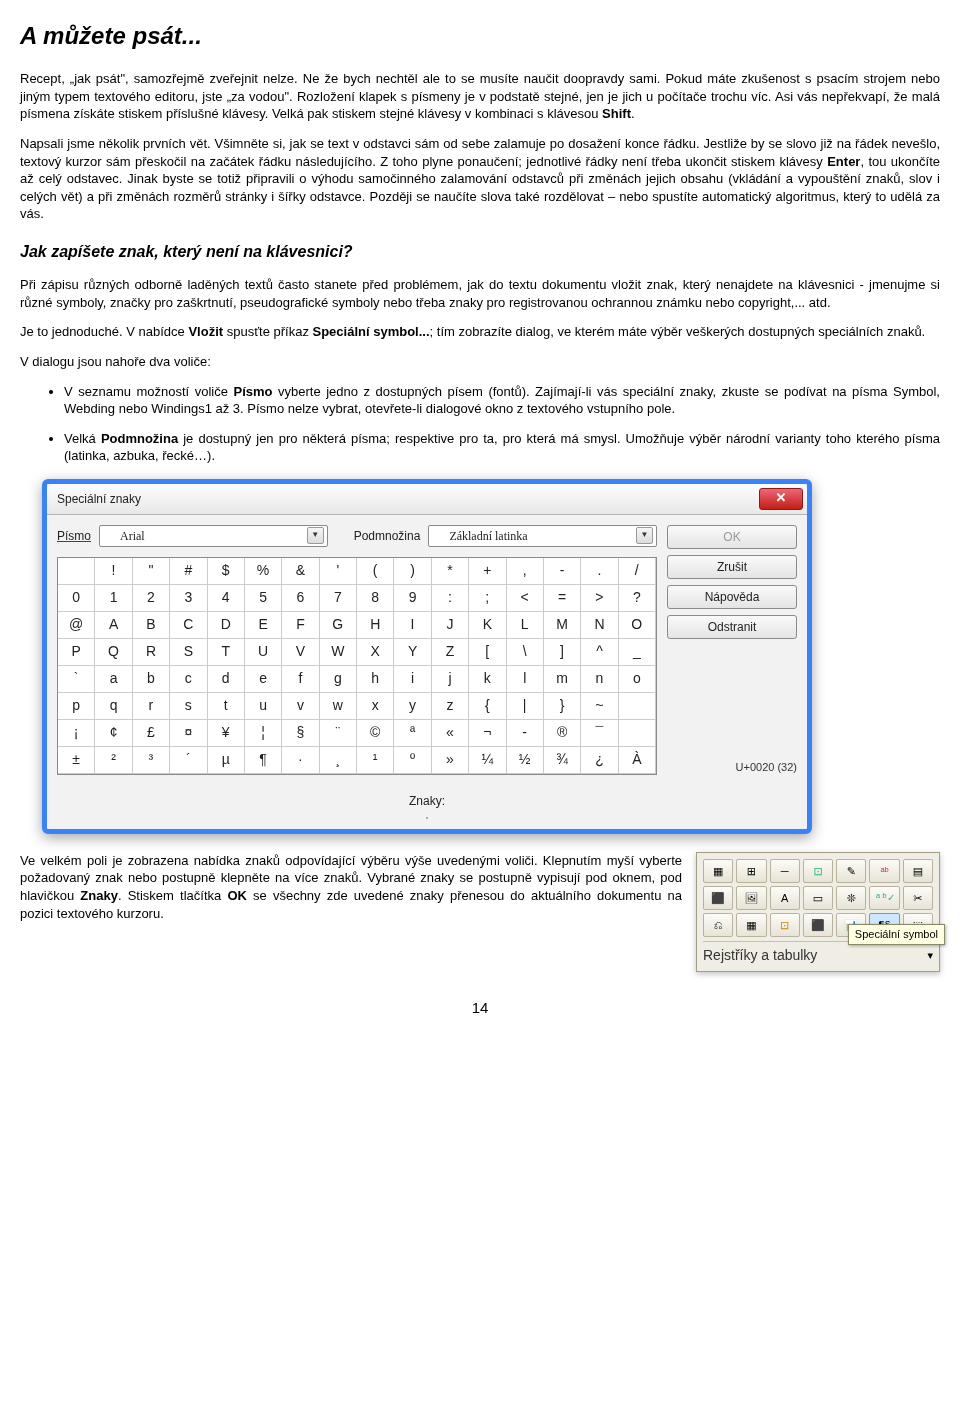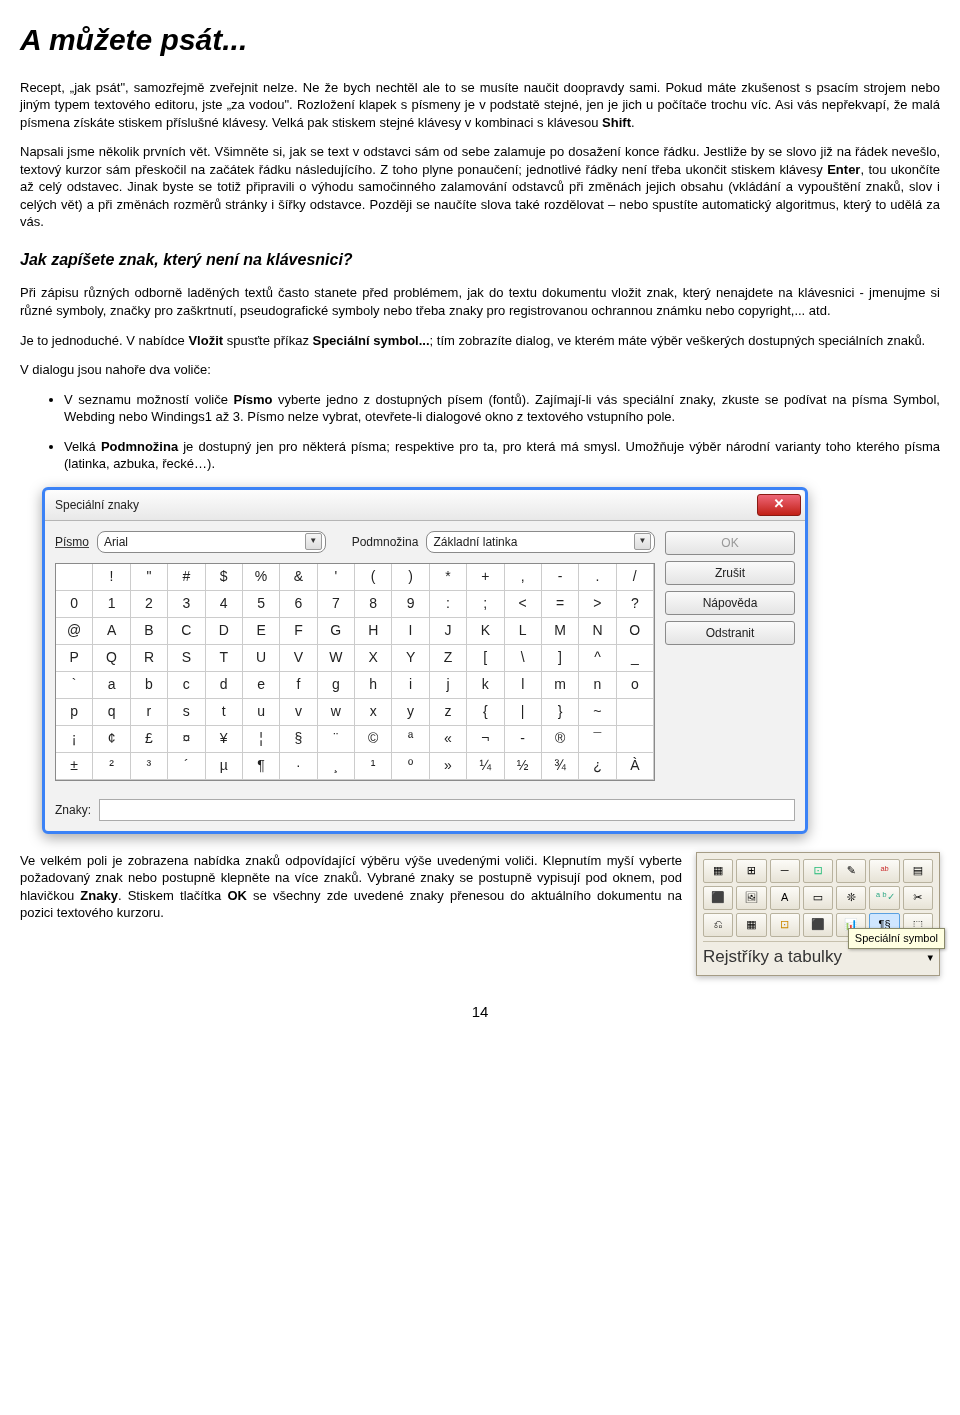--- a/index.html
+++ b/index.html
@@ -5,41 +5,41 @@
   body {
     font-family: Arial, Helvetica, sans-serif;
     font-size: 13px;
     color: #000;
     margin: 0;
     padding: 20px 20px 30px 20px;
     background: #fff;
     line-height: 1.35;
   }
   h1 {
-    font-size: 30px;
+    font-size: 24px;
     font-style: italic;
     font-weight: bold;
     margin: 0 0 18px 0;
   }
   h2 {
     font-size: 16px;
     font-style: italic;
     font-weight: bold;
     margin: 18px 0 14px 0;
   }
   p { margin: 0 0 12px 0; text-align: justify; }
   ul { margin: 8px 0 14px 0; padding-left: 44px; }
   li { margin-bottom: 12px; text-align: justify; }
   b { font-weight: bold; }
 
   .dialog-wrap { margin: 10px 0 18px 22px; }
   .dialog {
     width: 760px;
     background: #f2f2f2;
-    border: 3px solid #3b82f6;
+    border: 5px solid #3b82f6;
     border-radius: 6px;
     box-shadow: 0 4px 14px rgba(0,0,0,0.35);
     font-family: "Segoe UI", Tahoma, sans-serif;
     font-size: 12px;
     color: #222;
   }
   .dialog-titlebar {
     display: flex;
     justify-content: space-between;
     align-items: center;
@@ -63,24 +63,25 @@
   .dialog-left { flex: 1; }
   .dialog-right { width: 130px; display: flex; flex-direction: column; gap: 6px; align-items: stretch; }
   .selector-row { display: flex; align-items: center; gap: 8px; margin-bottom: 10px; }
   .selector-row label { white-space: nowrap; }
   .ulabel { text-decoration: underline; text-decoration-color: #444; }
   .combo {
     flex: 1;
     height: 20px;
     background: #fff;
     border: 1px solid #8a8a8a;
-    border-radius: 8px;
+    border-radius: 2px;
     display: flex; align-items: center; justify-content: space-between;
-    padding: 0 3px 0 6px;
+    padding: 0 3px 0 20px;
     font-size: 12px;
+    font-family: Liberation Serif, serif;
   }
   .combo .arrow {
     width: 15px; height: 15px;
     background: linear-gradient(#f6f6f6,#ddd);
     border: 1px solid #9a9a9a;
     border-radius: 2px;
     display: flex; align-items: center; justify-content: center;
     font-size: 8px; color: #333;
   }
   .char-grid {
@@ -100,21 +101,21 @@
   .win-btn {
     height: 22px;
     background: linear-gradient(#fafafa,#e4e4e4);
     border: 1px solid #8a8a8a;
     border-radius: 3px;
     display: flex; align-items: center; justify-content: center;
     font-size: 12px;
   }
   .win-btn.disabled { color: #999; }
   .codepoint { margin-top: auto; text-align: right; font-size: 11px; color: #333; padding-top: 40px; }
-  .znaky-row { display: flex; align-items: center; gap: 8px; padding: 4px 10px 10px 10px; }
+  .znaky-row { display: flex; align-items: center; gap: 8px; padding: 4px 10px 10px 10px; flex-direction: column; }
   .znaky-box { flex: 1; height: 20px; border: 1px solid #aaa; background: #fff; }
 
   .float-row { display: flex; gap: 14px; align-items: flex-start; margin-bottom: 12px; justify-content: flex-end; }
   .float-row p { margin-bottom: 10px; }
   .toolbar-img {
     width: 230px;
     background: #f0ede4;
     border: 1px solid #a59c85;
     padding: 6px;
     box-shadow: 0 2px 6px rgba(0,0,0,0.25);
@@ -133,21 +134,21 @@
   }
   .tool-btn.highlight {
     background: #cfe6ff;
     border-color: #5aa0e0;
   }
   .toolbar-footer {
     display: flex; justify-content: space-between; align-items: center;
     border-top: 1px solid #c6c0ad;
     margin-top: 4px; padding-top: 4px;
   }
-  .toolbar-footer .lbl { font-size: 17px; color: #333; }
+  .toolbar-footer .lbl { font-size: 14px; color: #333; }
   .tooltip {
     position: absolute;
     bottom: 26px; right: -6px;
     background: #ffffe1;
     border: 1px solid #8a8a6a;
     padding: 2px 6px;
     font-size: 11px;
     white-space: nowrap;
     box-shadow: 1px 1px 3px rgba(0,0,0,0.3);
   }
@@ -335,20 +336,21 @@
             <div class="char-cell">¾</div>
             <div class="char-cell">¿</div>
             <div class="char-cell">À</div>
           </div>
       </div>
       <div class="dialog-right">
         <div class="win-btn disabled">OK</div>
         <div class="win-btn">Zrušit</div>
         <div class="win-btn">Nápověda</div>
         <div class="win-btn">Odstranit</div>
+        <div class="codepoint">U+0020 (32)</div>
       </div>
     </div>
     <div class="znaky-row">
       <label>Znaky:</label>
       <div class="znaky-box"></div>
     </div>
   </div>
 </div>
 
 <div class="float-row">

